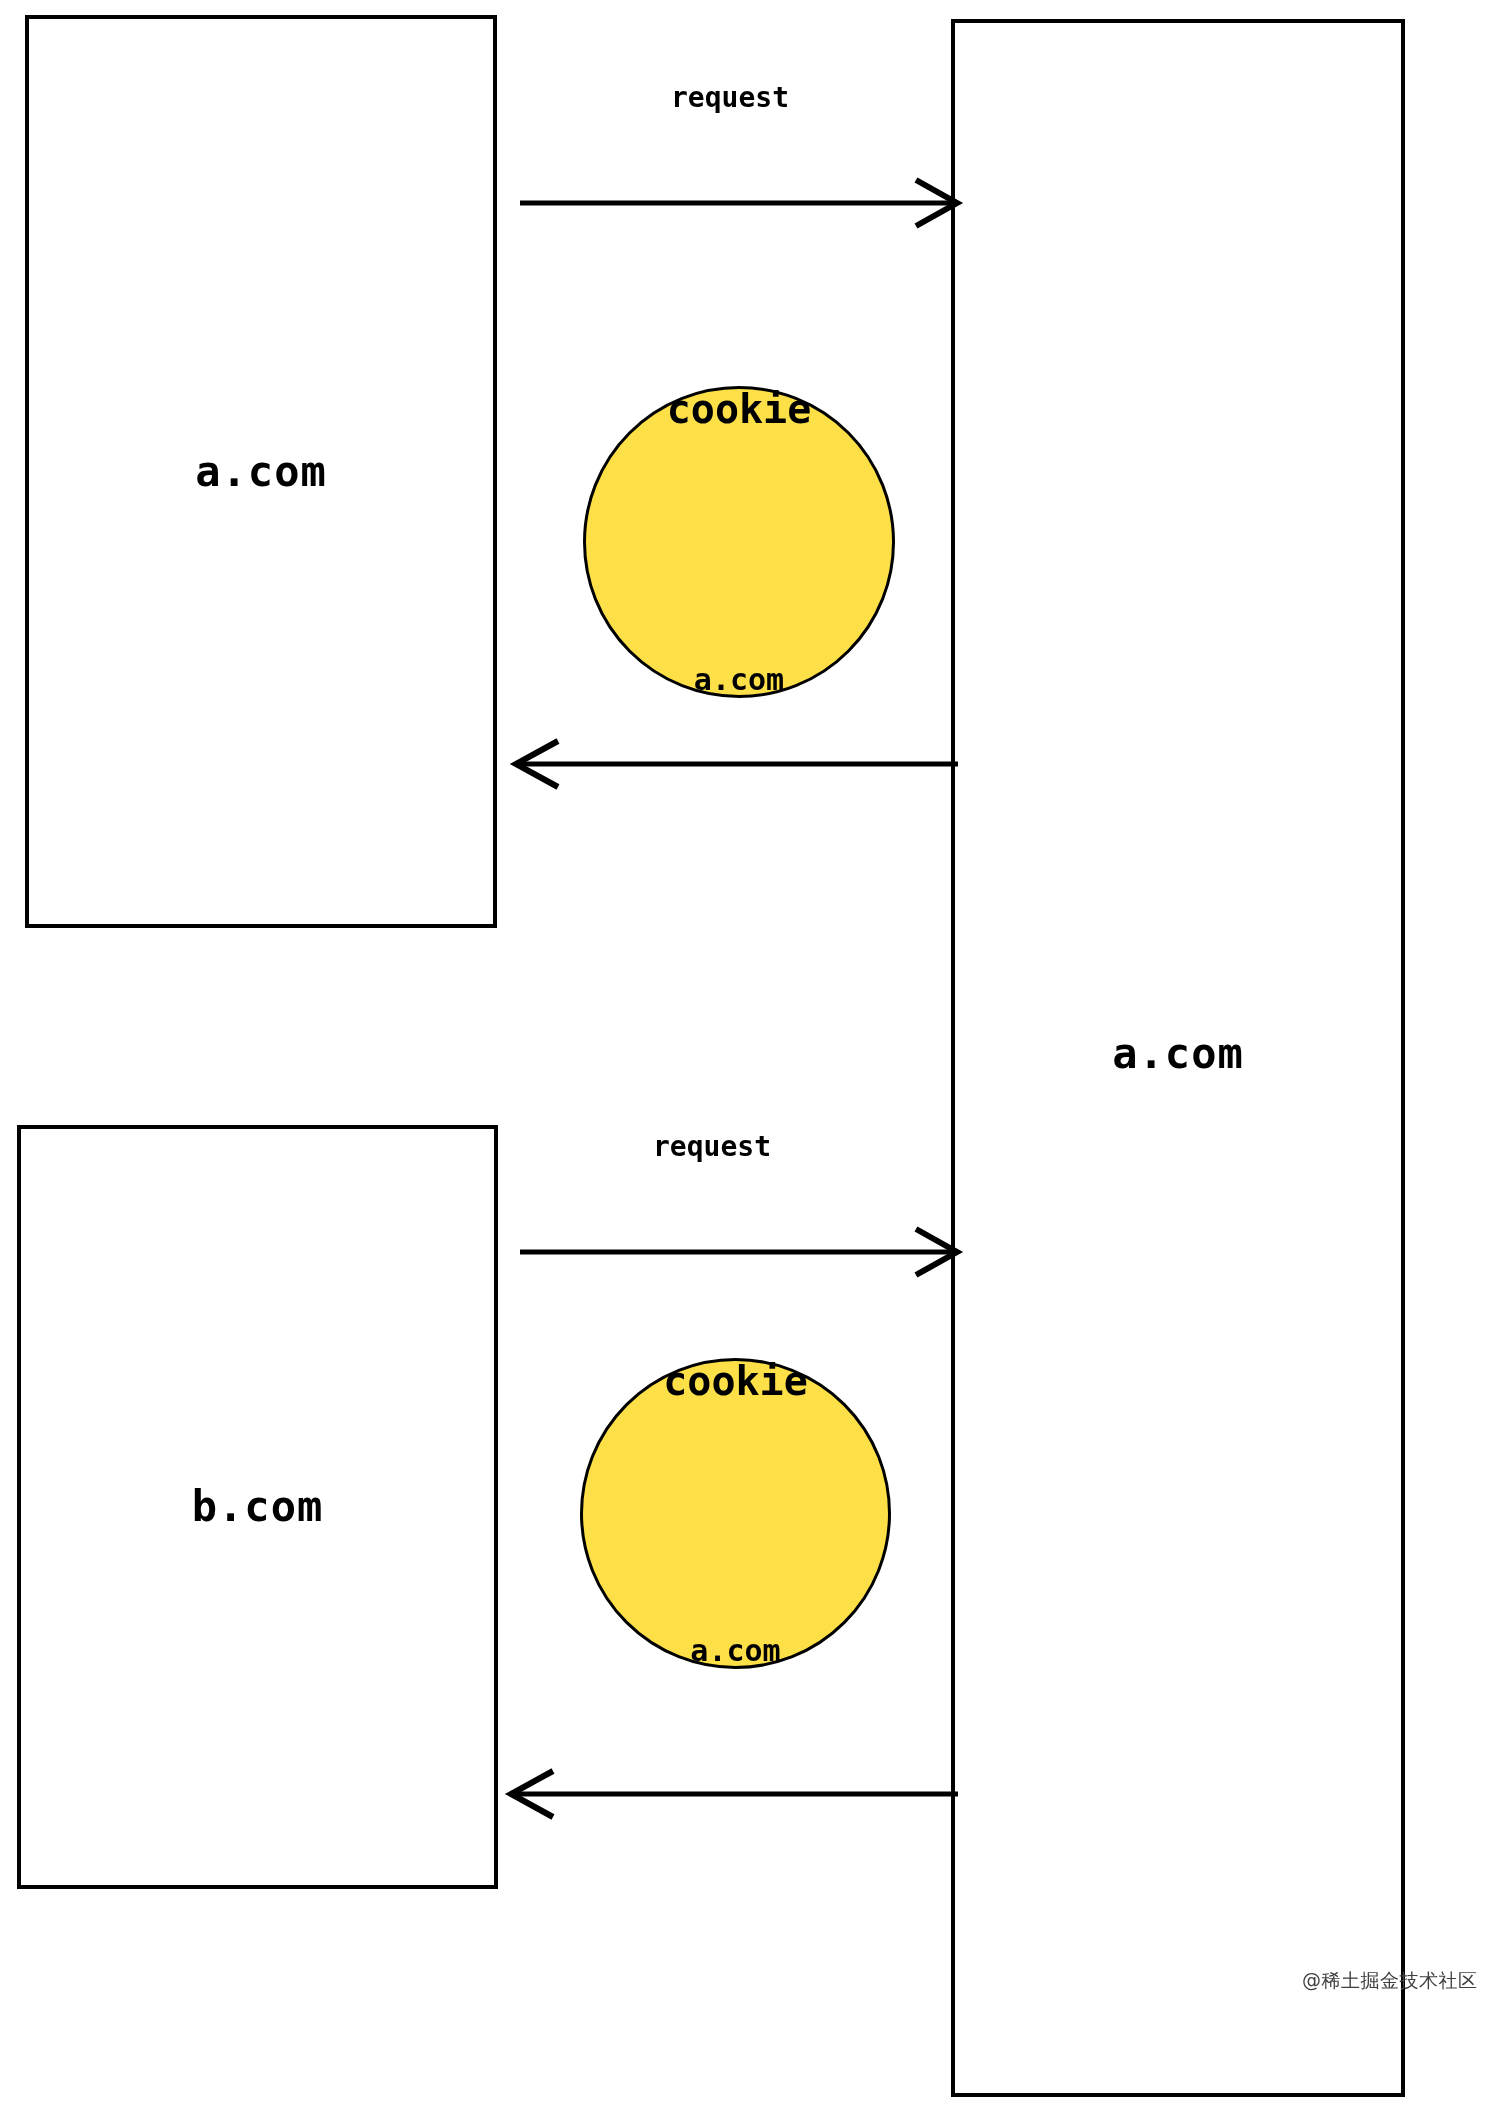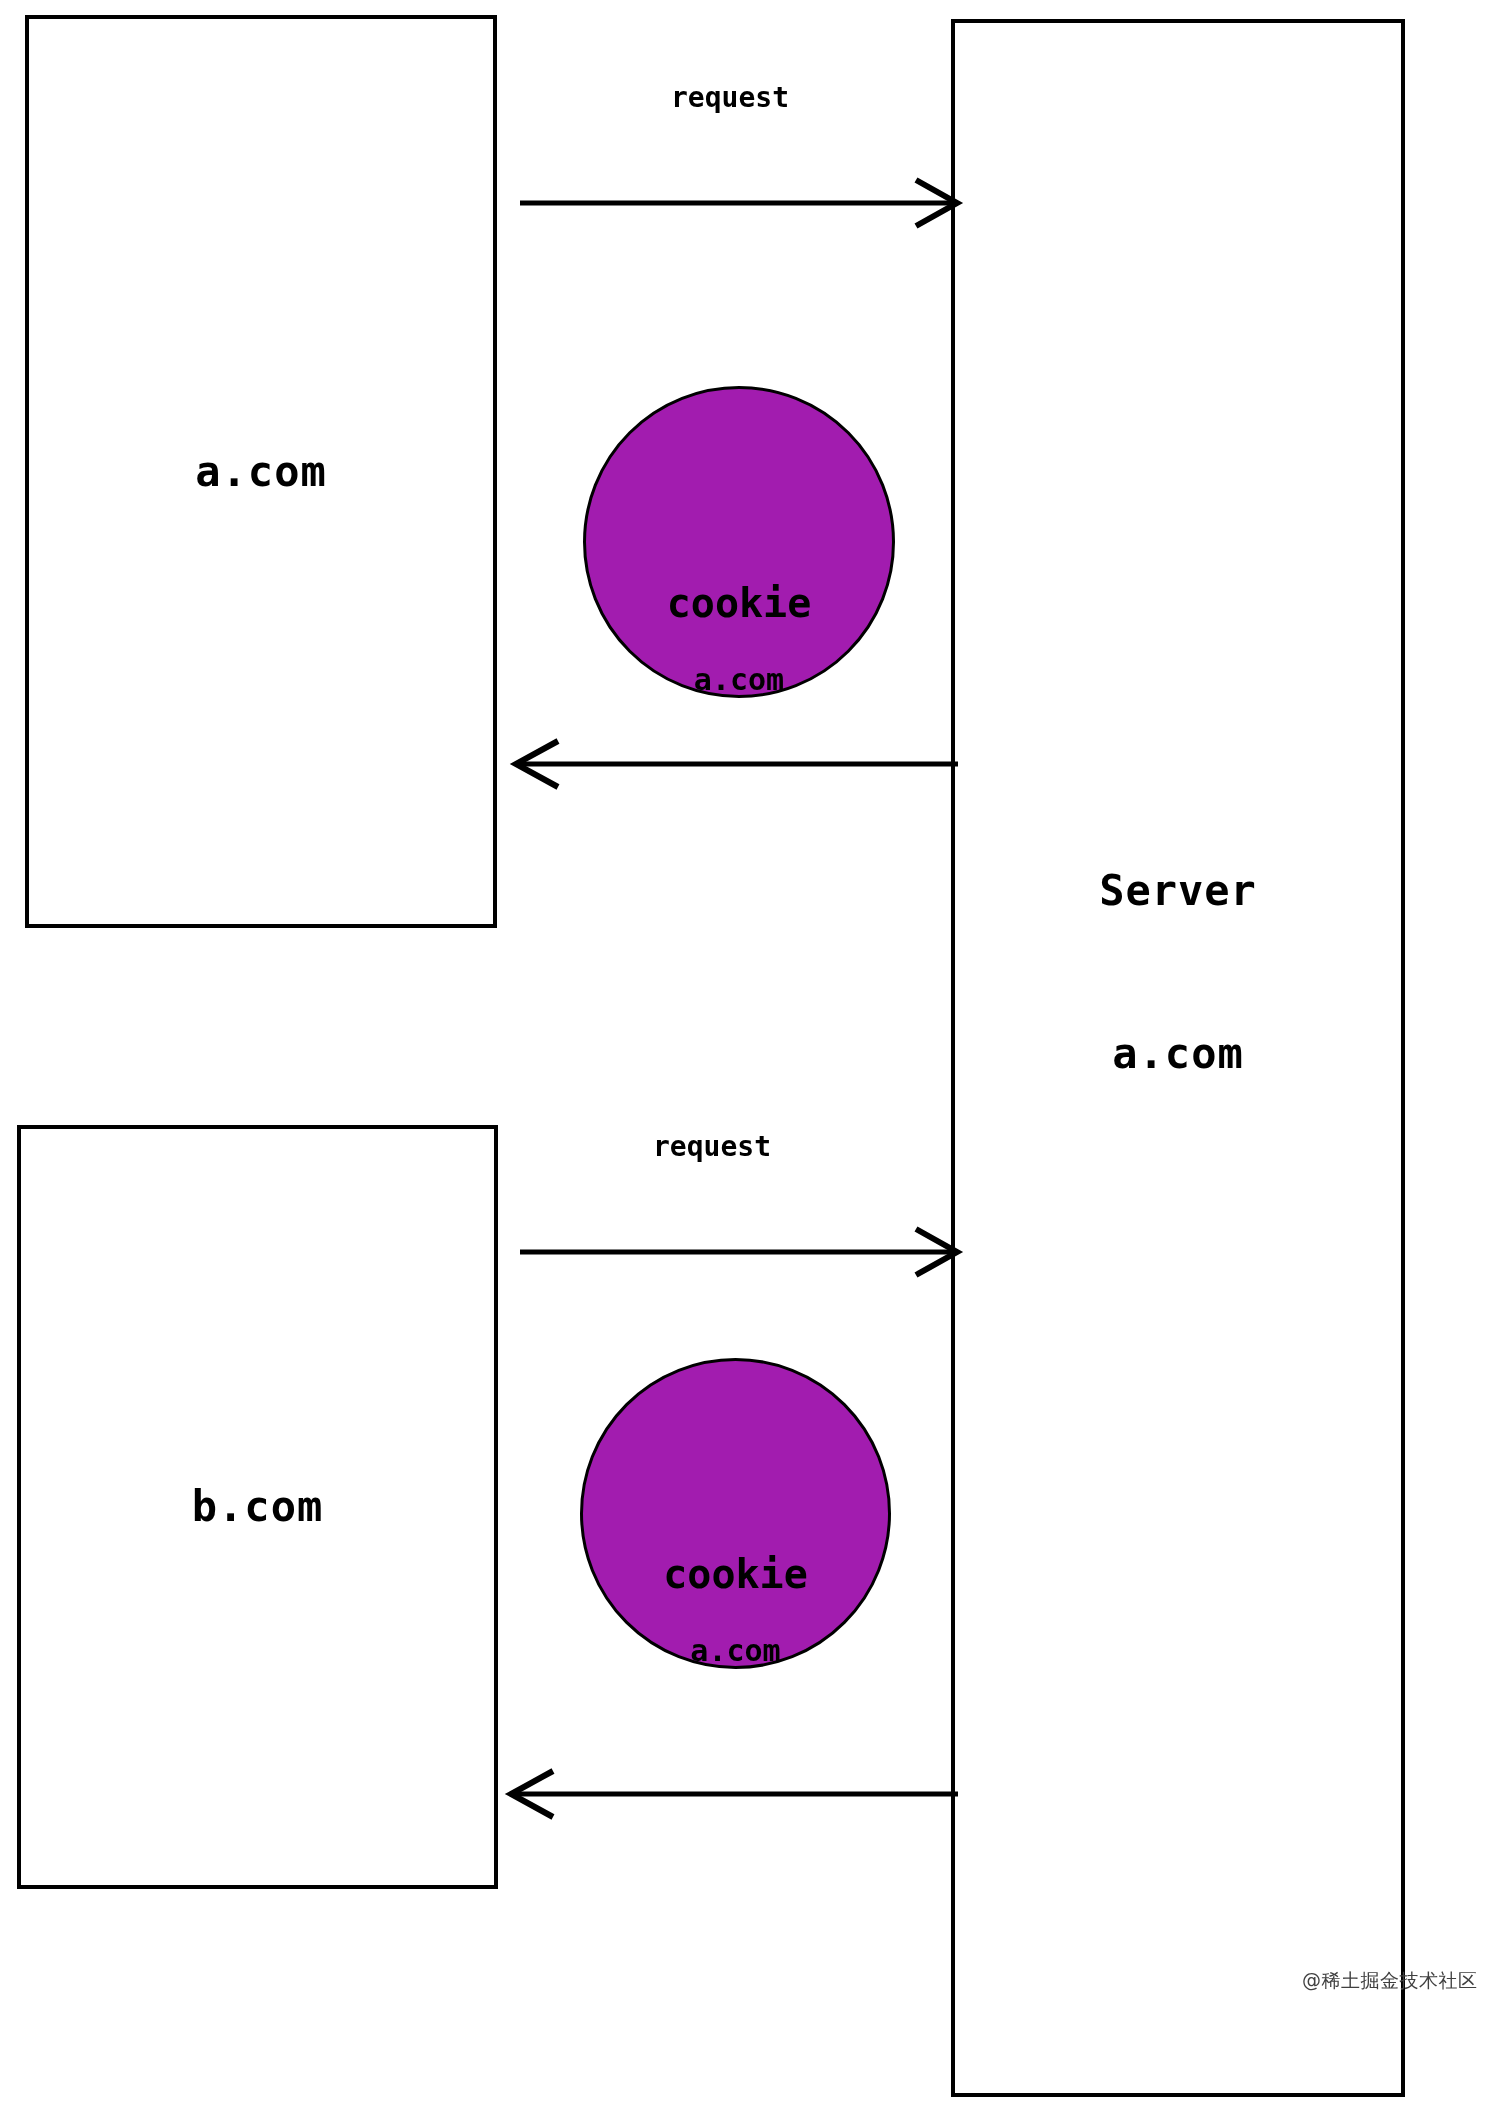--- a/index.html
+++ b/index.html
@@ -70,25 +70,25 @@
   .server-sub {
     top: 1033px;
   }
 
   
   .cookie-circle {
     position: absolute;
     box-sizing: border-box;
     border: 3px solid #000000;
     border-radius: 50%;
-    background: #a21caf;
+    background: #fde047;
     display: flex;
     flex-direction: column;
     align-items: center;
-    justify-content: flex-end;
+    justify-content: space-between;
   }
   .circle-1 {
     left: 583px;
     top: 386px;
     width: 312px;
     height: 312px;
   }
   .circle-2 {
     left: 580px;
     top: 1358px;
@@ -176,23 +176,20 @@
 
   <div class="node-box box-a">
     <span class="node-label">a.com</span>
   </div>
 
   <div class="node-box box-b">
     <span class="node-label">b.com</span>
   </div>
 
   <div class="node-box box-server"></div>
-  <div class="server-stack server-title">
-    <span class="node-label">Server</span>
-  </div>
   <div class="server-stack server-sub">
     <span class="node-label">a.com</span>
   </div>
 
   <div class="edge-label label-req-1">
     <span>request</span>
   </div>
   <svg class="arrow-svg arrow-req-1" width="440" height="62" viewBox="0 0 440 62">
     <line class="arrow-line" x1="0" y1="31" x2="436" y2="31"></line>
     <polyline class="arrow-head" points="396,8 437,31 396,54"></polyline>

